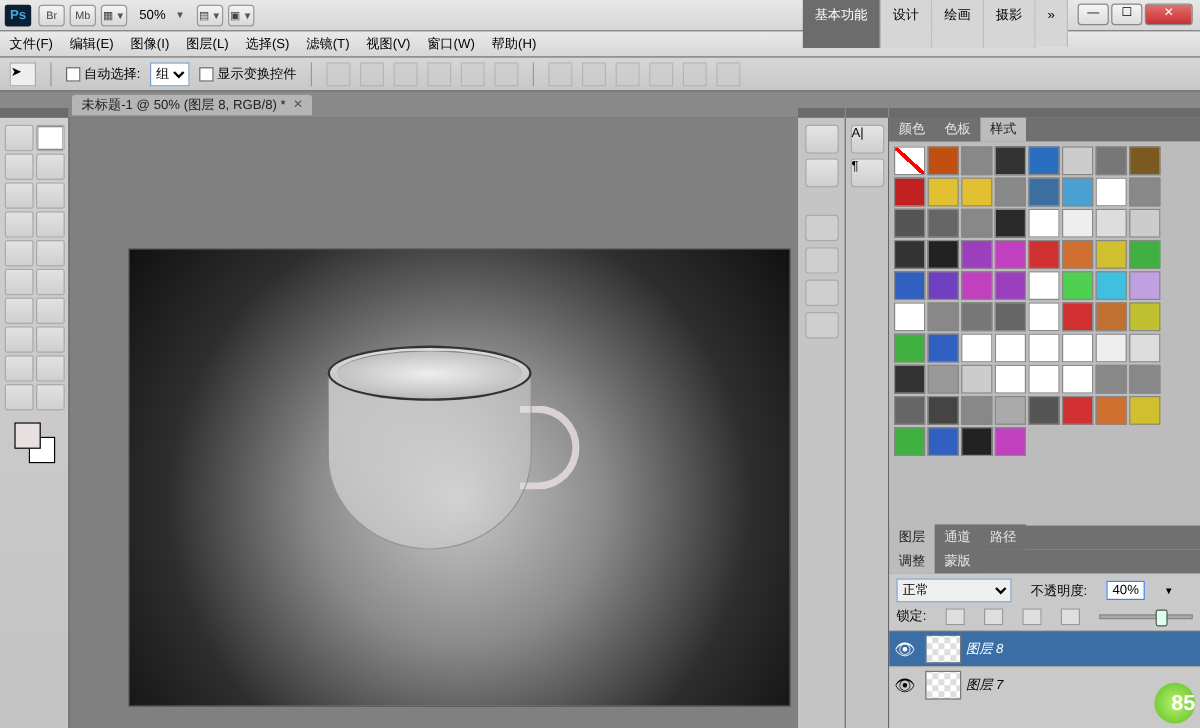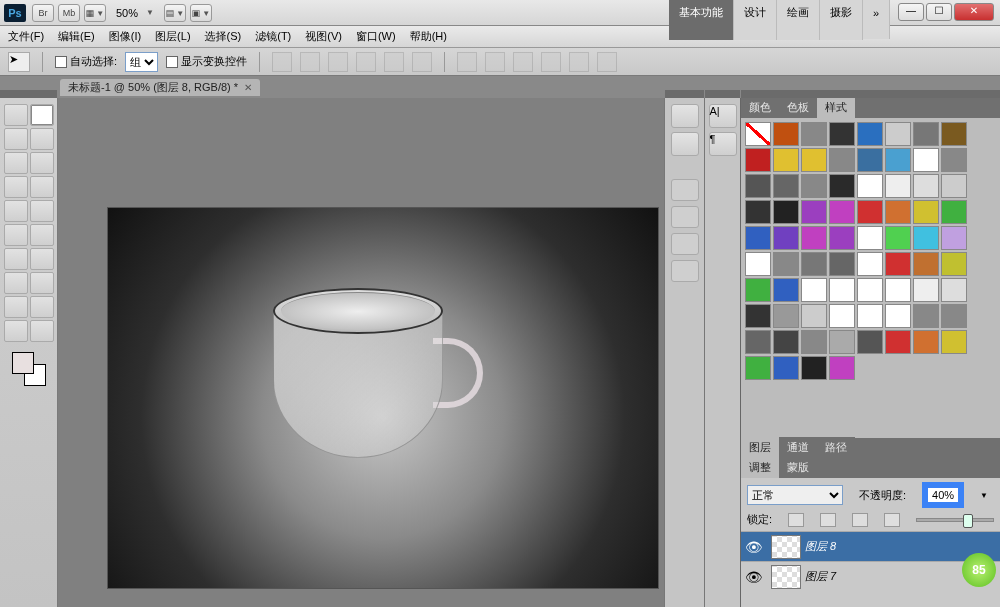--- a/index.html
+++ b/index.html
@@ -72,33 +72,33 @@
 .style-grid { display:grid; grid-template-columns:repeat(8, 26px); gap:2px; }
 .swatch { width:26px; height:24px; border:1px solid #888; background:#ccc; cursor:pointer; }
 .sw-none { background:#fff; position:relative; }
 .sw-none::after { content:""; position:absolute; left:0; top:0; right:0; bottom:0; background:linear-gradient(to top right, transparent 45%, red 45%, red 55%, transparent 55%); }
 
 .panel-strip { height:20px; background:#707070; display:flex; align-items:flex-end; }
 
 .layers-controls { background:#c9c9c9; padding:4px 6px; display:flex; flex-direction:column; gap:4px; }
 .lc-row { display:flex; align-items:center; gap:16px; }
 .lc-row select { flex:0 0 96px; height:20px; border:1px solid #7a9ec9; }
-.lc-row .opa-box { background:#fff; border:6px solid #3b82f6; padding:1px 4px; }
+.lc-row .opa-box { background:#fff; border:1px solid #3b82f6; padding:1px 4px; }
 .slider { flex:1; height:4px; background:#aaa; border:1px solid #888; position:relative; }
 .slider .thumb { position:absolute; top:-5px; left:60%; width:10px; height:14px; background:#dfe; border:1px solid #555; border-radius:2px; }
 .lock-ico { width:16px; height:14px; background:#dedede; border:1px solid #999; }
 
 .layers-list { background:#c9c9c9; flex:1; }
 .layer-row { display:flex; align-items:center; height:30px; border-top:1px solid #aaa; }
 .layer-row.selected { background:#3b6ea5; color:#fff; }
 .layer-eye { width:26px; text-align:center; font-size:14px; }
 .layer-thumb { width:30px; height:24px; background:repeating-conic-gradient(#fff 0 25%, #ddd 0 50%) 0/10px 10px; border:1px solid #777; margin:0 4px; }
 .layer-name { flex:1;font-style:italic; }
 
-.badge-85 { position:absolute; right:4px; bottom:20px; width:34px; height:34px; border-radius:50%; background:radial-gradient(#b8f070,#5bbf20); color:#fff; text-align:center; line-height:34px; font-weight:bold; font-size:12px; }
+.badge-85 { position:absolute; right:4px; bottom:4px; width:34px; height:34px; border-radius:50%; background:radial-gradient(#b8f070,#5bbf20); color:#fff; text-align:right; line-height:34px; font-weight:bold; font-size:18px; }
 </style>
 </head>
 <body>
 
 <div class="app-bar">
   <div class="ps-logo">Ps</div>
   <div class="sq-btn">Br</div>
   <div class="sq-btn">Mb</div>
   <div class="sq-btn">▦<span class="arrow">▼</span></div>
   <span class="zoom-pct">50%</span>

